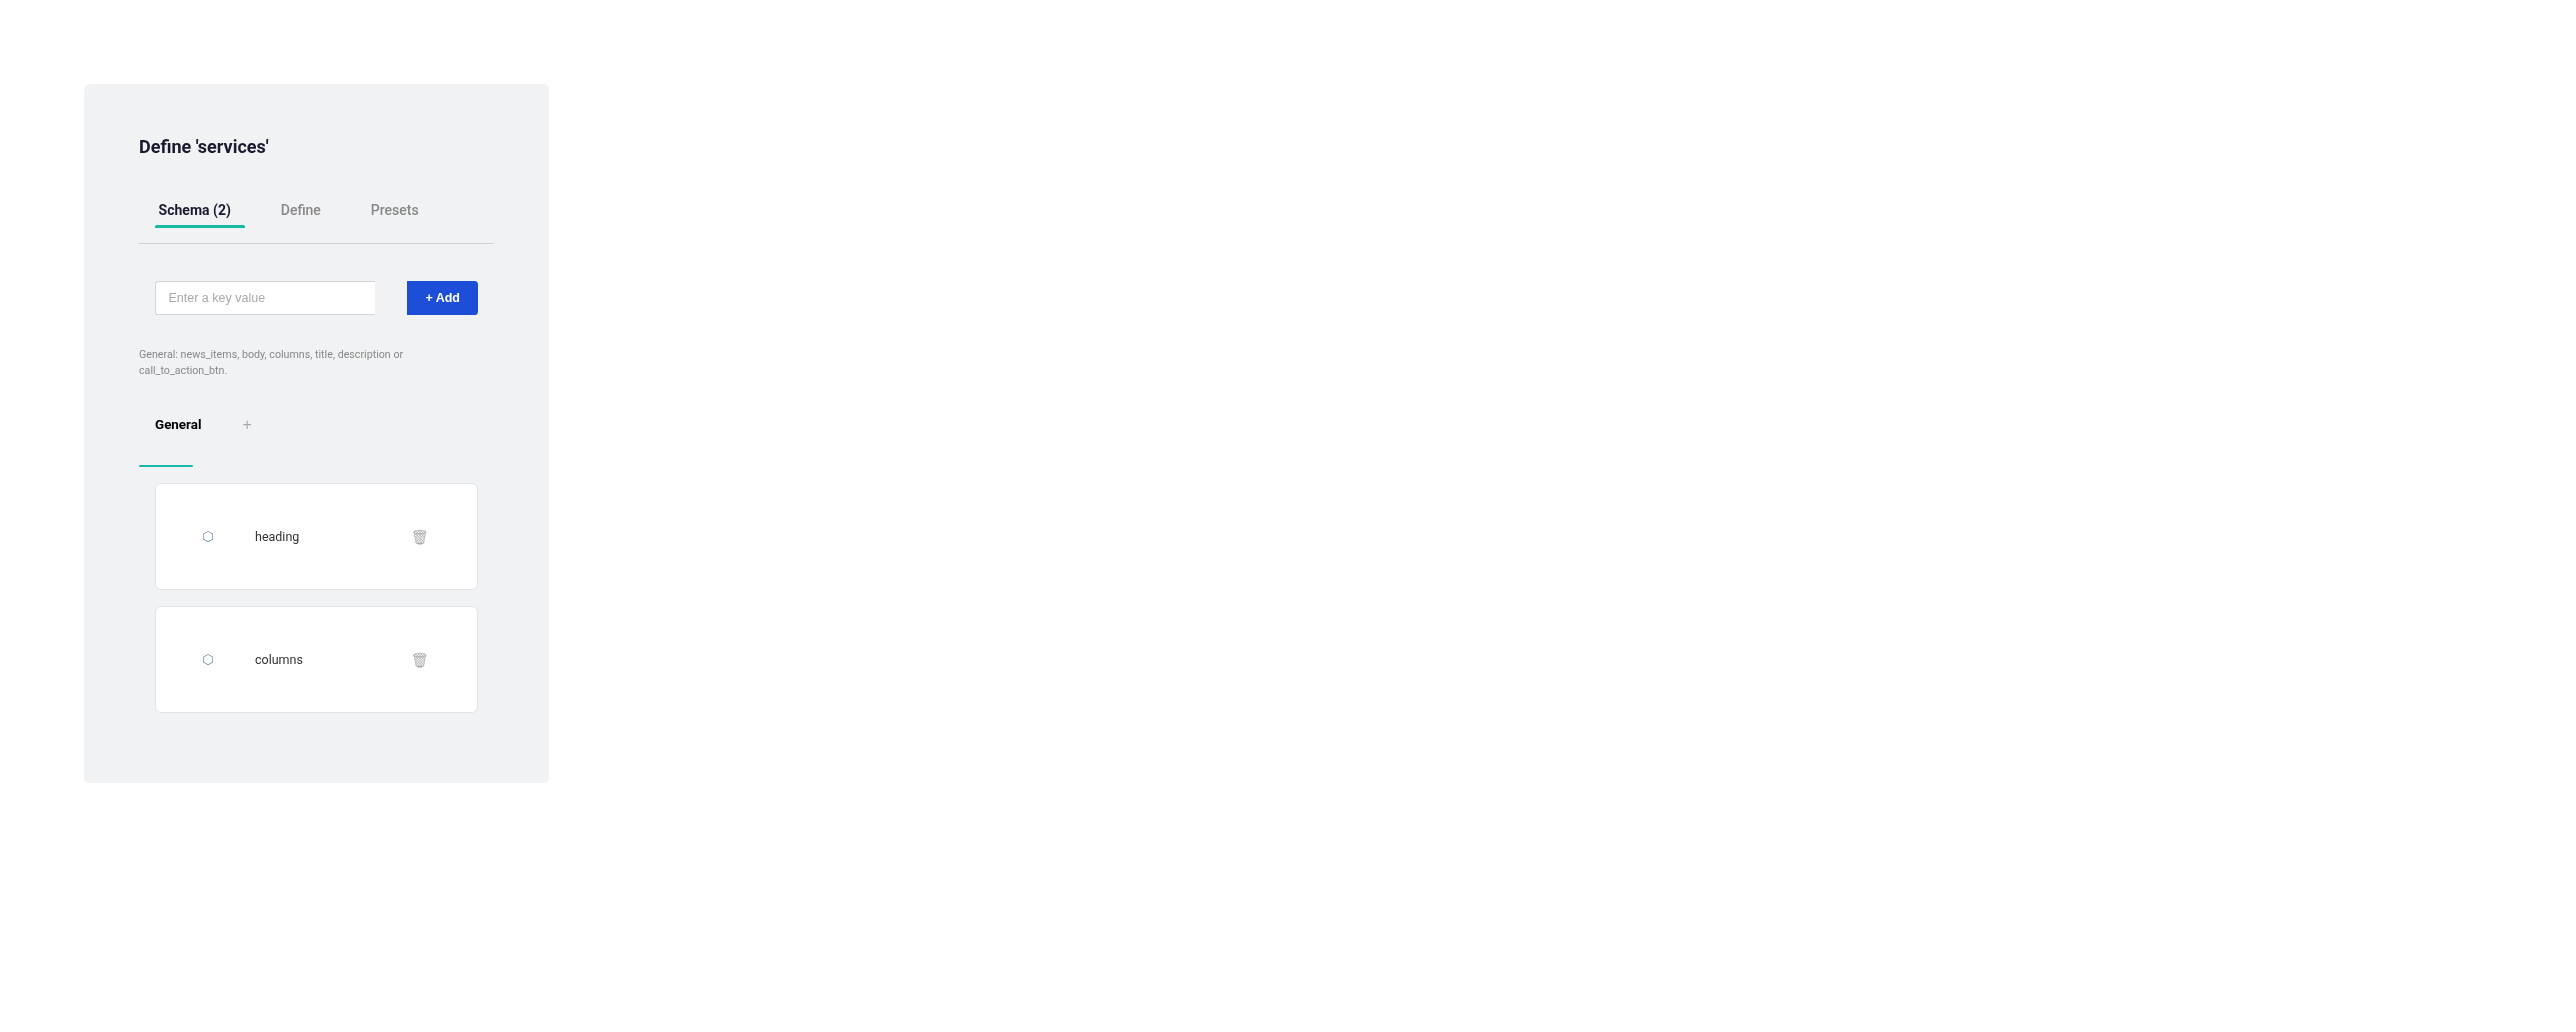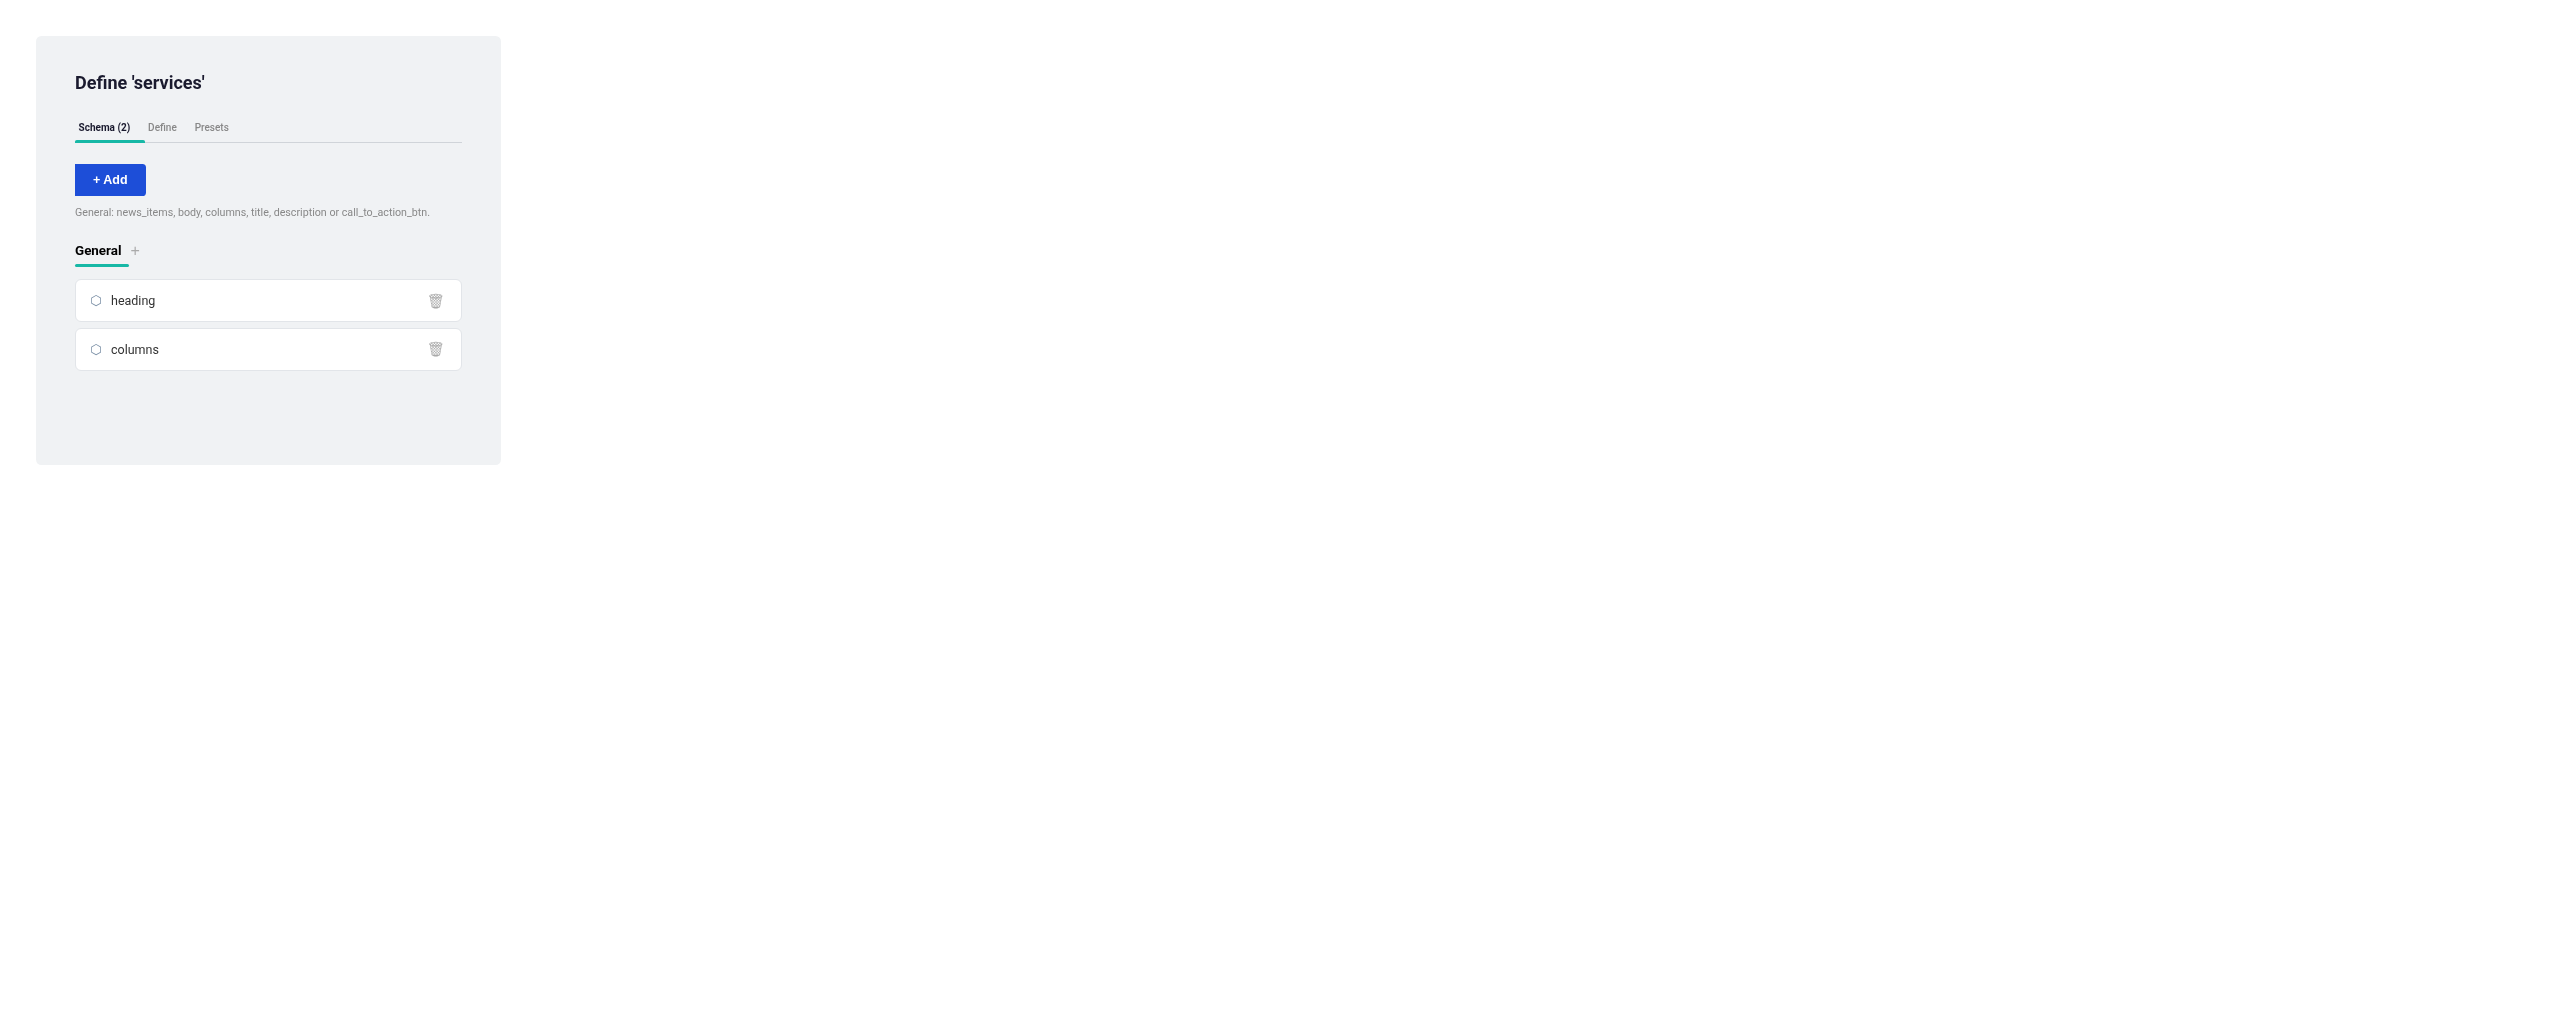--- a/index.html
+++ b/index.html
@@ -1,17 +1,17 @@
 <!DOCTYPE html>
 <html style="font-size:14.3px"><head>
   <meta charset="utf-8">
   <style>
     * {
       box-sizing: border-box;
-      margin: 0;
+      margin: 16px;
       padding: 0;
     }
 
     body {
       background: #ffffff;
       font-family: -apple-system, BlinkMacSystemFont, 'Segoe UI', Roboto, sans-serif;
       display: flex;
       align-items: flex-start;
       justify-content: flex-start;
       min-height: 100vh;
@@ -36,21 +36,21 @@
     .tabs-row {
       display: flex;
       align-items: center;
       gap: 0;
       border-bottom: 0.9px solid #d0d4d9;
       margin-bottom: 21.5px;
     }
 
     .tab {
       padding: 7.2px 14.3px 9px 3.6px;
-      font-size: 10px;
+      font-size: 14px;
       font-weight: 500;
       color: #888;
       cursor: pointer;
       position: relative;
       text-decoration: none;
     }
 
     .tab.active {
       color: #1a1a2e;
       font-weight: 700;
@@ -197,20 +197,21 @@
 
   <h1 class="page-title">Define 'services'</h1>
 
   <div class="tabs-row">
     <div class="tab active">Schema (2)</div>
     <div class="tab">Define</div>
     <div class="tab">Presets</div>
   </div>
 
   <div class="input-row">
+    <input class="key-input" type="text" placeholder="Enter a key value" style="">
     <button class="add-button">+ Add</button>
   </div>
 
   <p class="hint-text">General: news_items, body, columns, title, description or call_to_action_btn.</p>
 
   <div class="section-header">
     <span class="section-title">General</span>
     <button class="add-section-btn">+</button>
   </div>
   <div class="section-underline"></div>

